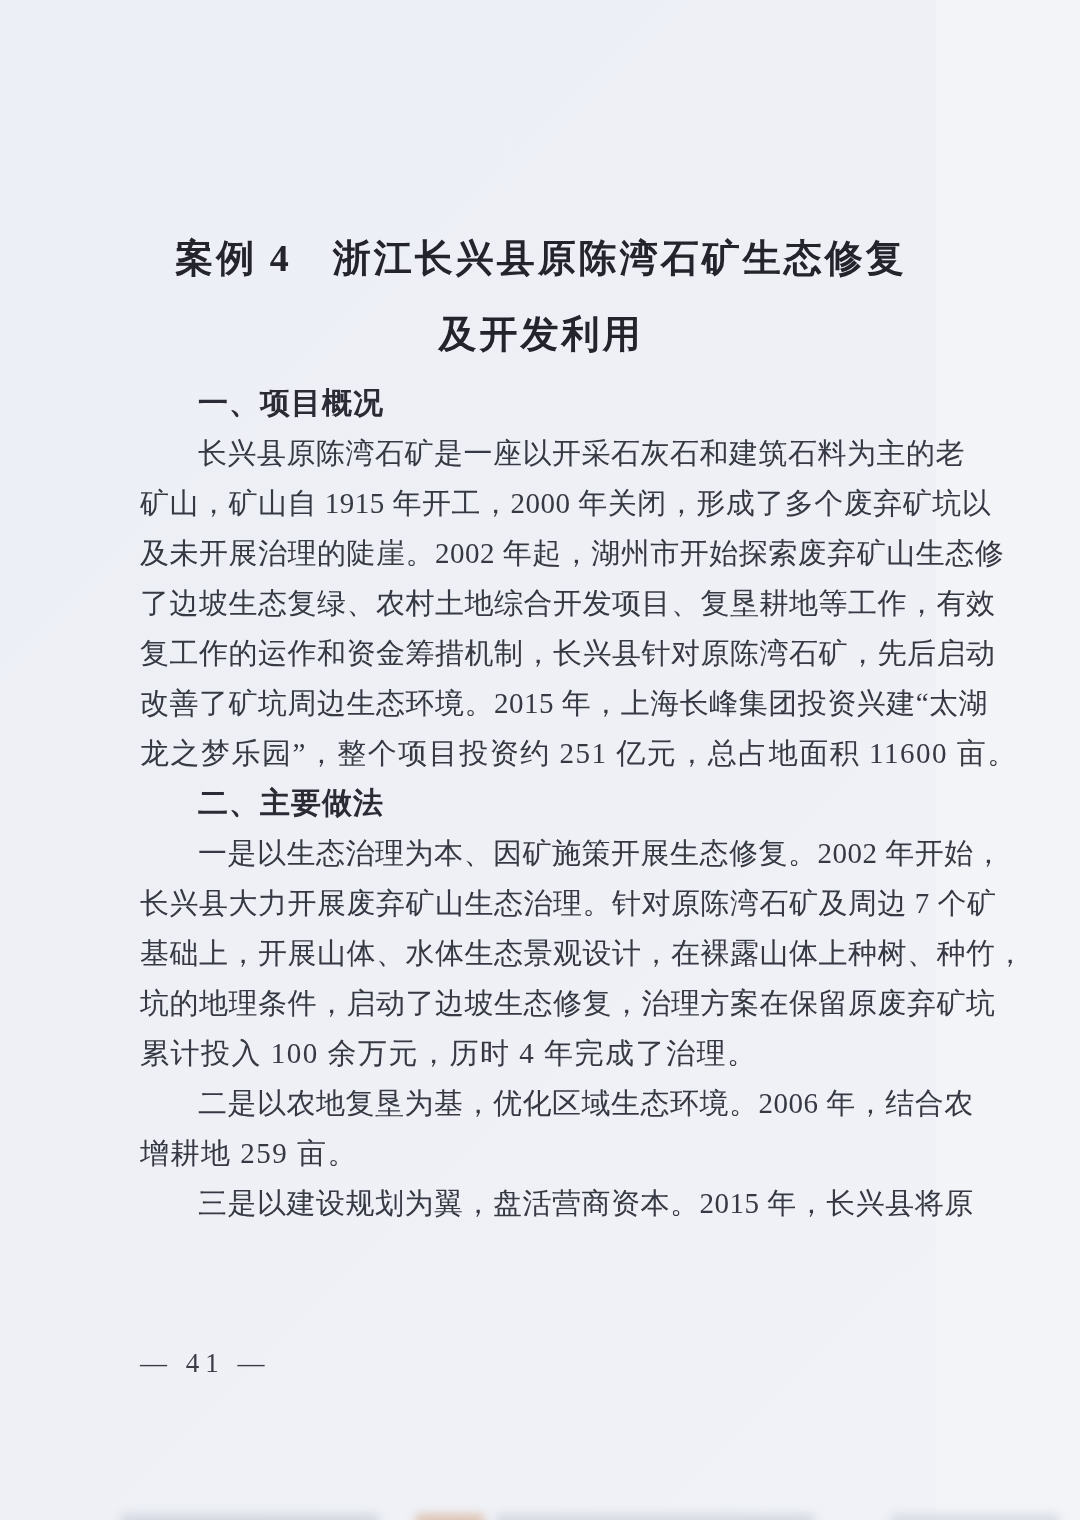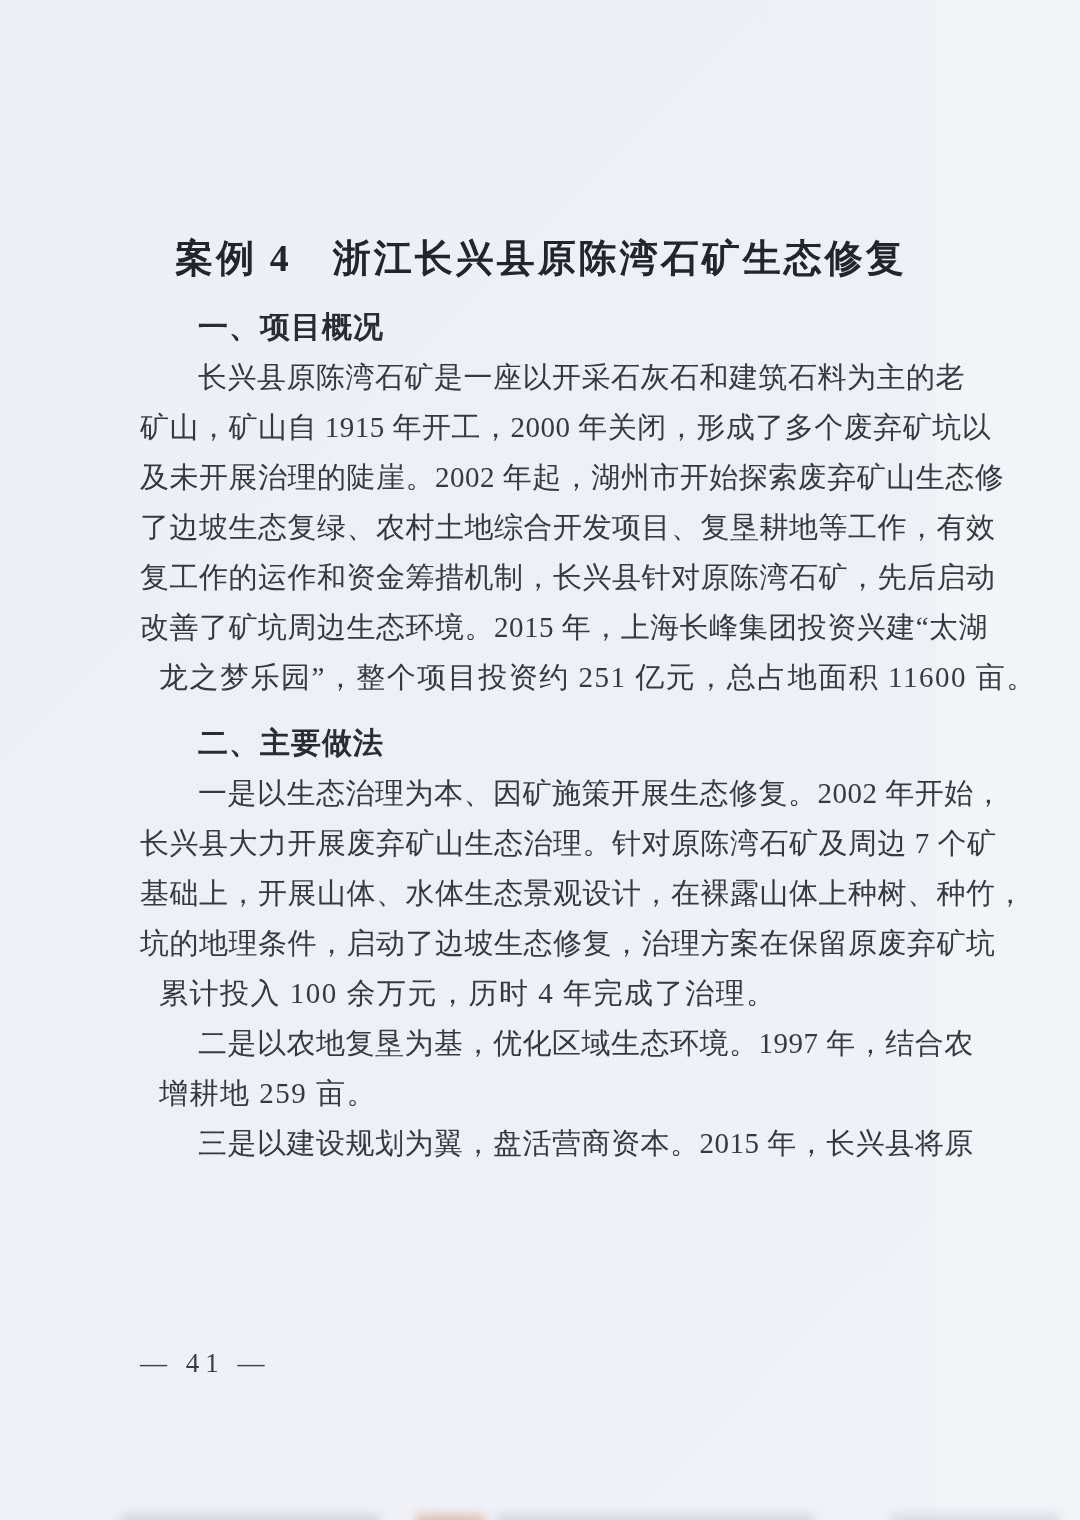--- a/index.html
+++ b/index.html
@@ -37,37 +37,35 @@
     letter-spacing: 3px;
   }
   .heading {
     font-family: "Liberation Sans", "DejaVu Sans", sans-serif;
     font-weight: bold;
     color: #2a2b34;
     font-size: 30px;
     line-height: 50px;
     padding-left: 58px;
     letter-spacing: 1px;
-    margin-top: 16px;
   }
   .heading.h1 { margin-top: 6px; }
   .para { margin: 0; }
   .line {
     font-size: 29px;
     line-height: 50px;
     text-align: justify;
     text-align-last: justify;
     white-space: nowrap;
     letter-spacing: 0.5px;
   }
   .line.first { text-indent: 58px; }
   .line.last {
     text-align-last: left;
     letter-spacing: 1.5px;
-    margin-left: 19px;
   }
   .footer {
     position: absolute;
     left: 140px;
     top: 1348px;
     font-size: 27px;
     color: #3a3c47;
     letter-spacing: 6px;
   }
   
@@ -92,20 +90,21 @@
   .smudge.s4 { left: 890px; width: 170px; background: #d9dce4; }
 </style>
 </head>
 <body>
 
 <div class="page">
   <div class="content">
 
     <div class="title-block">
       <div>案例 4　浙江长兴县原陈湾石矿生态修复</div>
+      <div>及开发利用</div>
     </div>
 
     <div class="heading h1">一、项目概况</div>
 
     <div class="para">
       <div class="line first">长兴县原陈湾石矿是一座以开采石灰石和建筑石料为主的老</div>
       <div class="line">矿山，矿山自 1915 年开工，2000 年关闭，形成了多个废弃矿坑以</div>
       <div class="line">及未开展治理的陡崖。2002 年起，湖州市开始探索废弃矿山生态修</div>
       <div class="line">了边坡生态复绿、农村土地综合开发项目、复垦耕地等工作，有效</div>
       <div class="line">复工作的运作和资金筹措机制，长兴县针对原陈湾石矿，先后启动</div>
@@ -117,21 +116,21 @@
 
     <div class="para">
       <div class="line first">一是以生态治理为本、因矿施策开展生态修复。2002 年开始，</div>
       <div class="line">长兴县大力开展废弃矿山生态治理。针对原陈湾石矿及周边 7 个矿</div>
       <div class="line">基础上，开展山体、水体生态景观设计，在裸露山体上种树、种竹，</div>
       <div class="line">坑的地理条件，启动了边坡生态修复，治理方案在保留原废弃矿坑</div>
       <div class="line last">累计投入 100 余万元，历时 4 年完成了治理。</div>
     </div>
 
     <div class="para">
-      <div class="line first">二是以农地复垦为基，优化区域生态环境。1997 年，结合农</div>
+      <div class="line first">二是以农地复垦为基，优化区域生态环境。2006 年，结合农</div>
       <div class="line last">增耕地 259 亩。</div>
     </div>
 
     <div class="para">
       <div class="line first">三是以建设规划为翼，盘活营商资本。2015 年，长兴县将原</div>
     </div>
 
   </div>
 
   <div class="footer">— 41 —</div>

